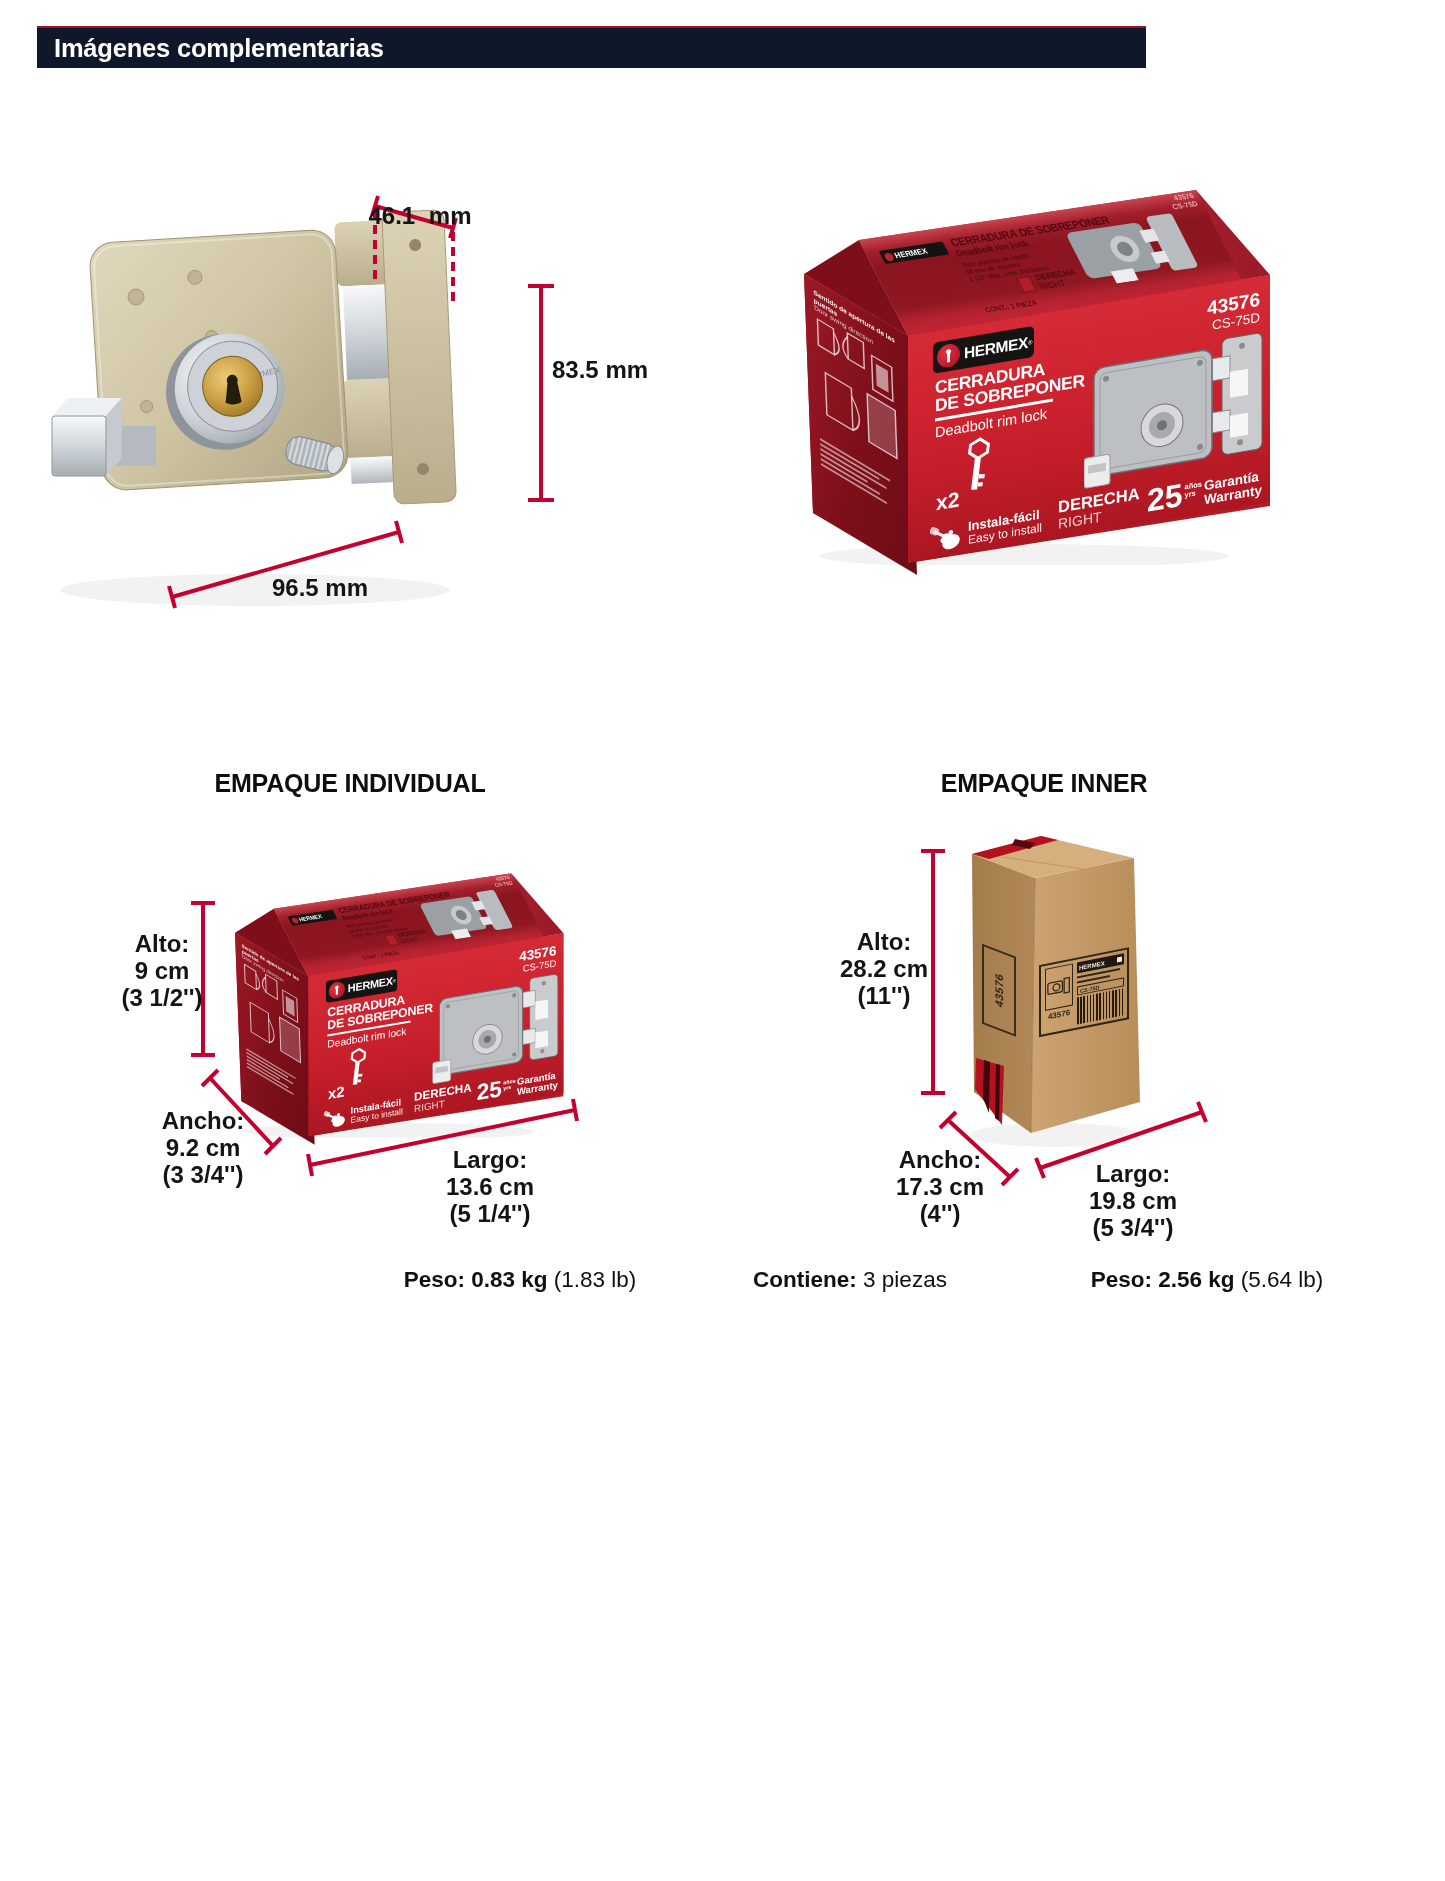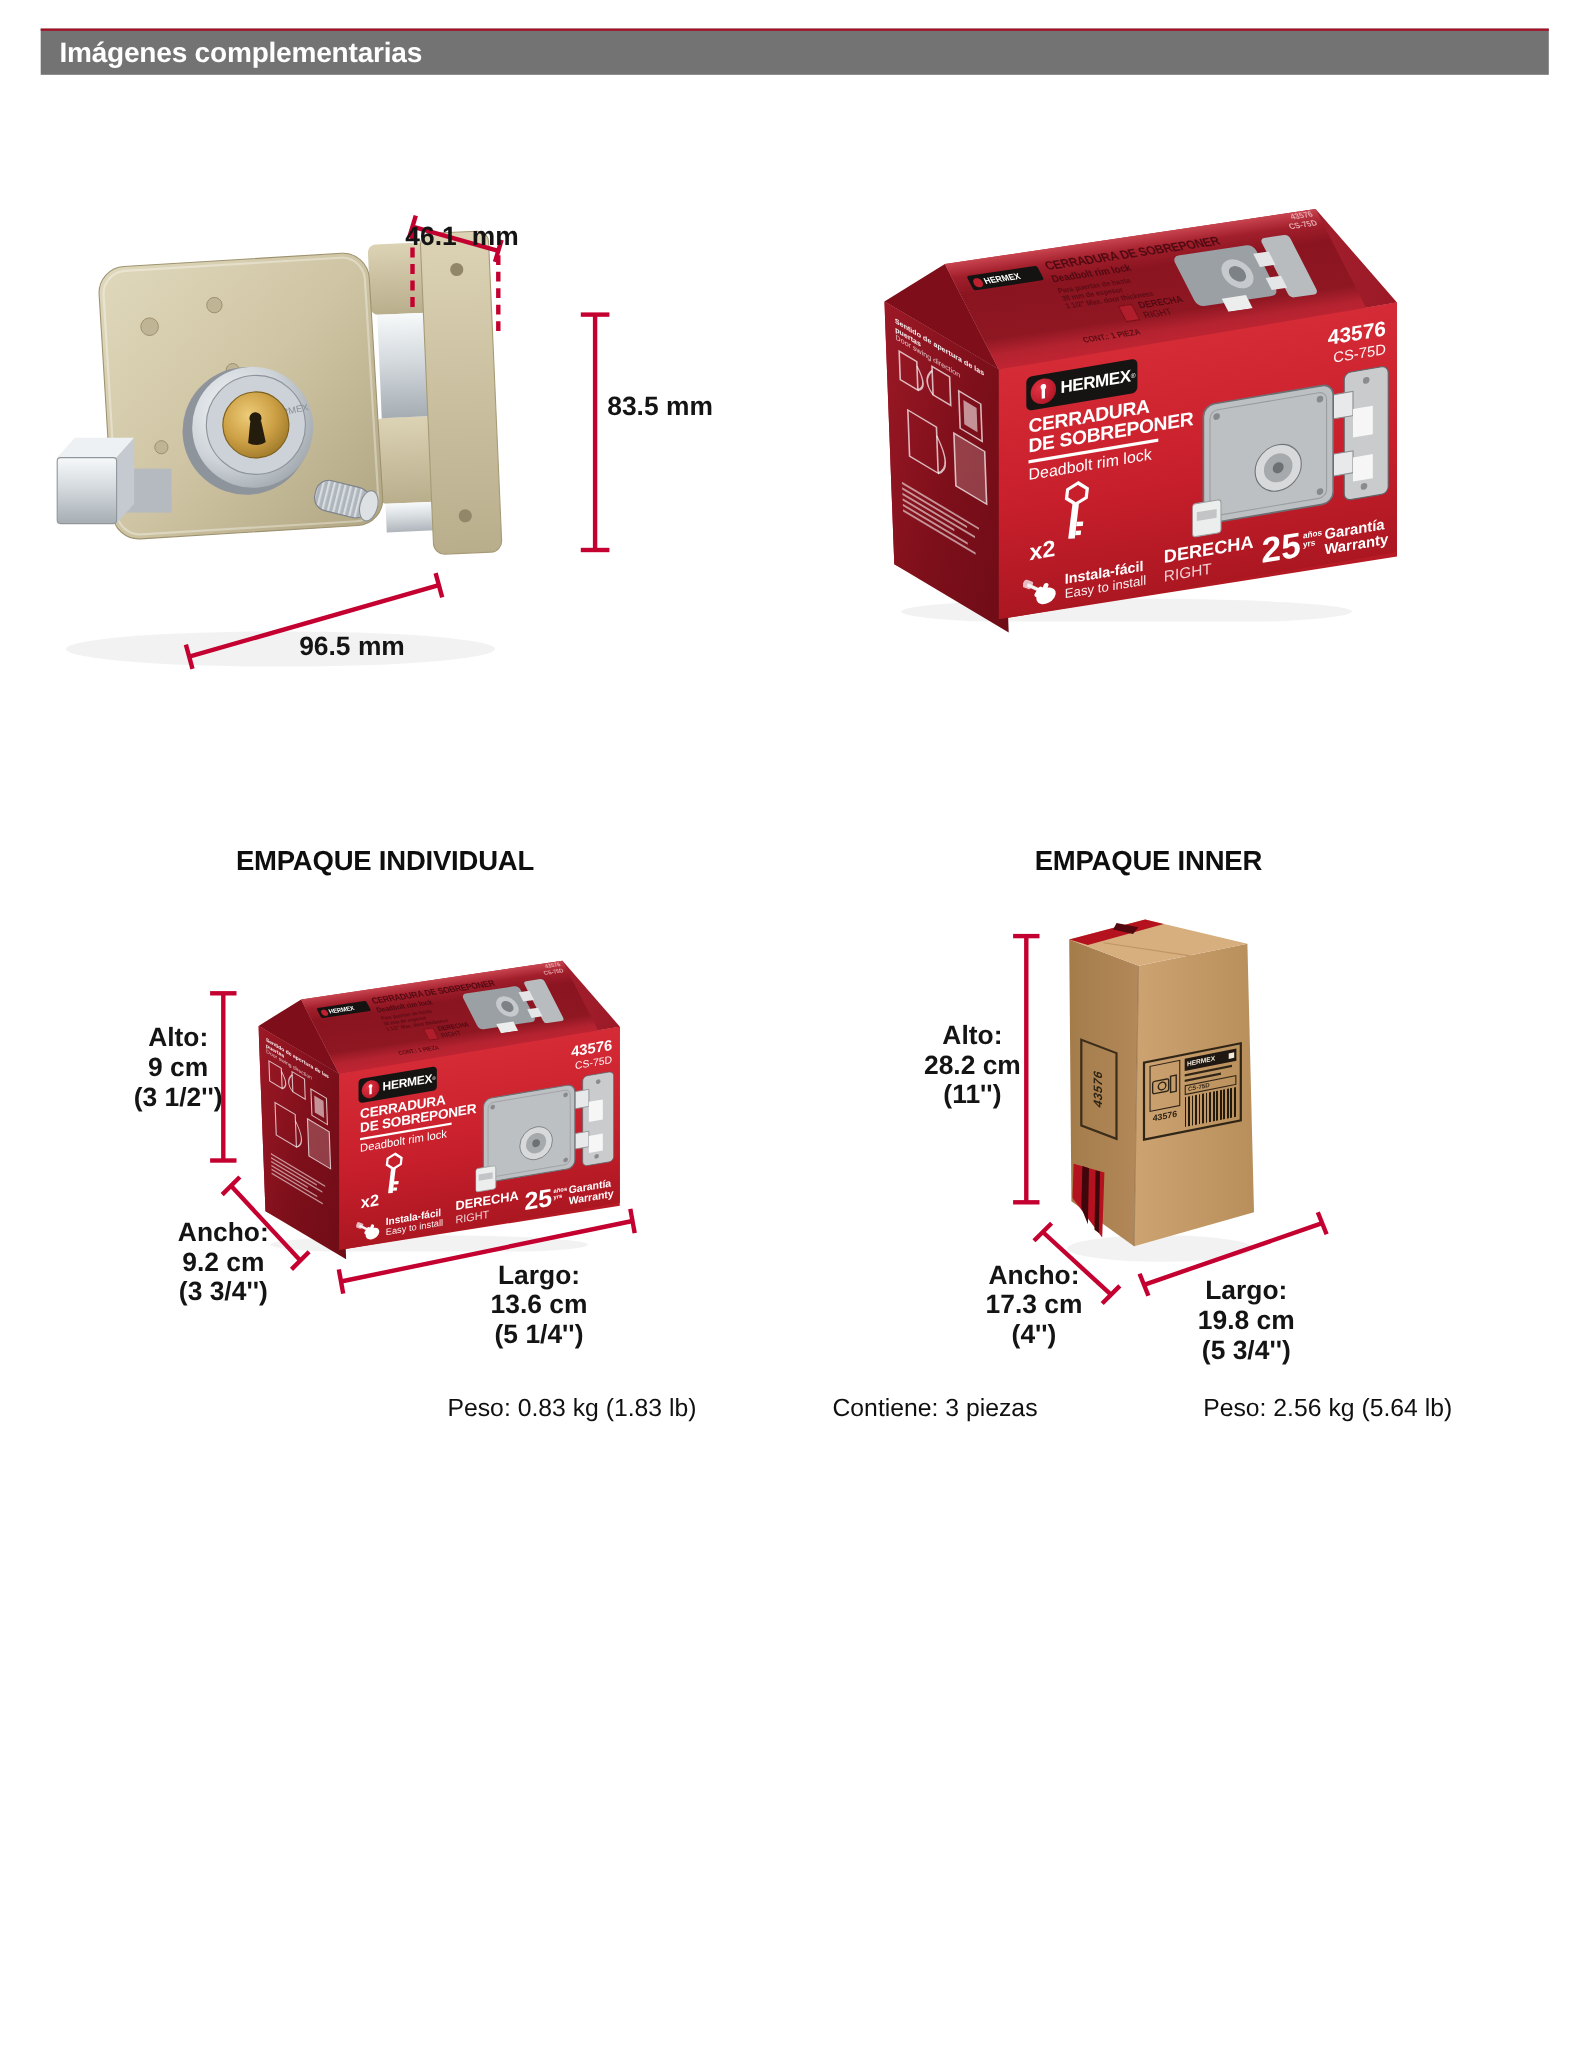--- a/index.html
+++ b/index.html
@@ -1,27 +1,27 @@
 <!DOCTYPE html>
 <html><head>
 <meta charset="utf-8">
 <style>
   html,body{margin:0;padding:0;background:#fff;}
   .page{position:relative;width:1445px;height:1881px;background:#ffffff;overflow:hidden;
         font-family:"Liberation Sans","DejaVu Sans",sans-serif;color:#111;}
   
-  .titlebar{position:absolute;left:37px;top:26px;width:1371px;height:42px;background:#737373;
+  .titlebar{position:absolute;left:37px;top:26px;width:1109px;height:42px;background:#0f172a;
             border-top:2px solid #a50f26;box-sizing:border-box;display:flex;align-items:center;}
   .titlebar span{color:#fff;font-size:25.5px;font-weight:700;padding-left:17px;letter-spacing:-0.2px;}
   
   .dimlabel{position:absolute;font-weight:700;color:#141414;font-size:24px;line-height:27px;text-align:center;}
   .dimlabel .l2{font-size:24px;}
   .sec-title{position:absolute;top:769px;width:420px;text-align:center;font-size:25px;font-weight:700;color:#0e0e0e;letter-spacing:-0.2px;}
   .meta{position:absolute;top:1267px;width:320px;text-align:center;font-size:22.5px;color:#101010;}
-  .meta b{font-weight:400;text-align:center;}
+  .meta b{font-weight:700;text-align:center;}
   
   .fig-lock{position:absolute;left:40px;top:140px;width:620px;height:480px;}
   .fig-lock svg{position:absolute;left:0;top:0;}
   .dim-46{left:300px;top:18px;width:160px;word-spacing:7px;margin-top:44px;}
   .dim-83{left:512px;top:216px;width:120px;text-align:left;}
   .dim-96{left:200px;top:434px;width:160px;}
   
   .redbox{position:absolute;width:466px;height:377px;}
   .redbox > svg{position:absolute;left:0;top:0;}
   .rb-top{position:absolute;left:55px;top:52px;width:337px;height:96px;transform:matrix(1,-0.1484,0.5104,1,0,0);transform-origin:0 0;

